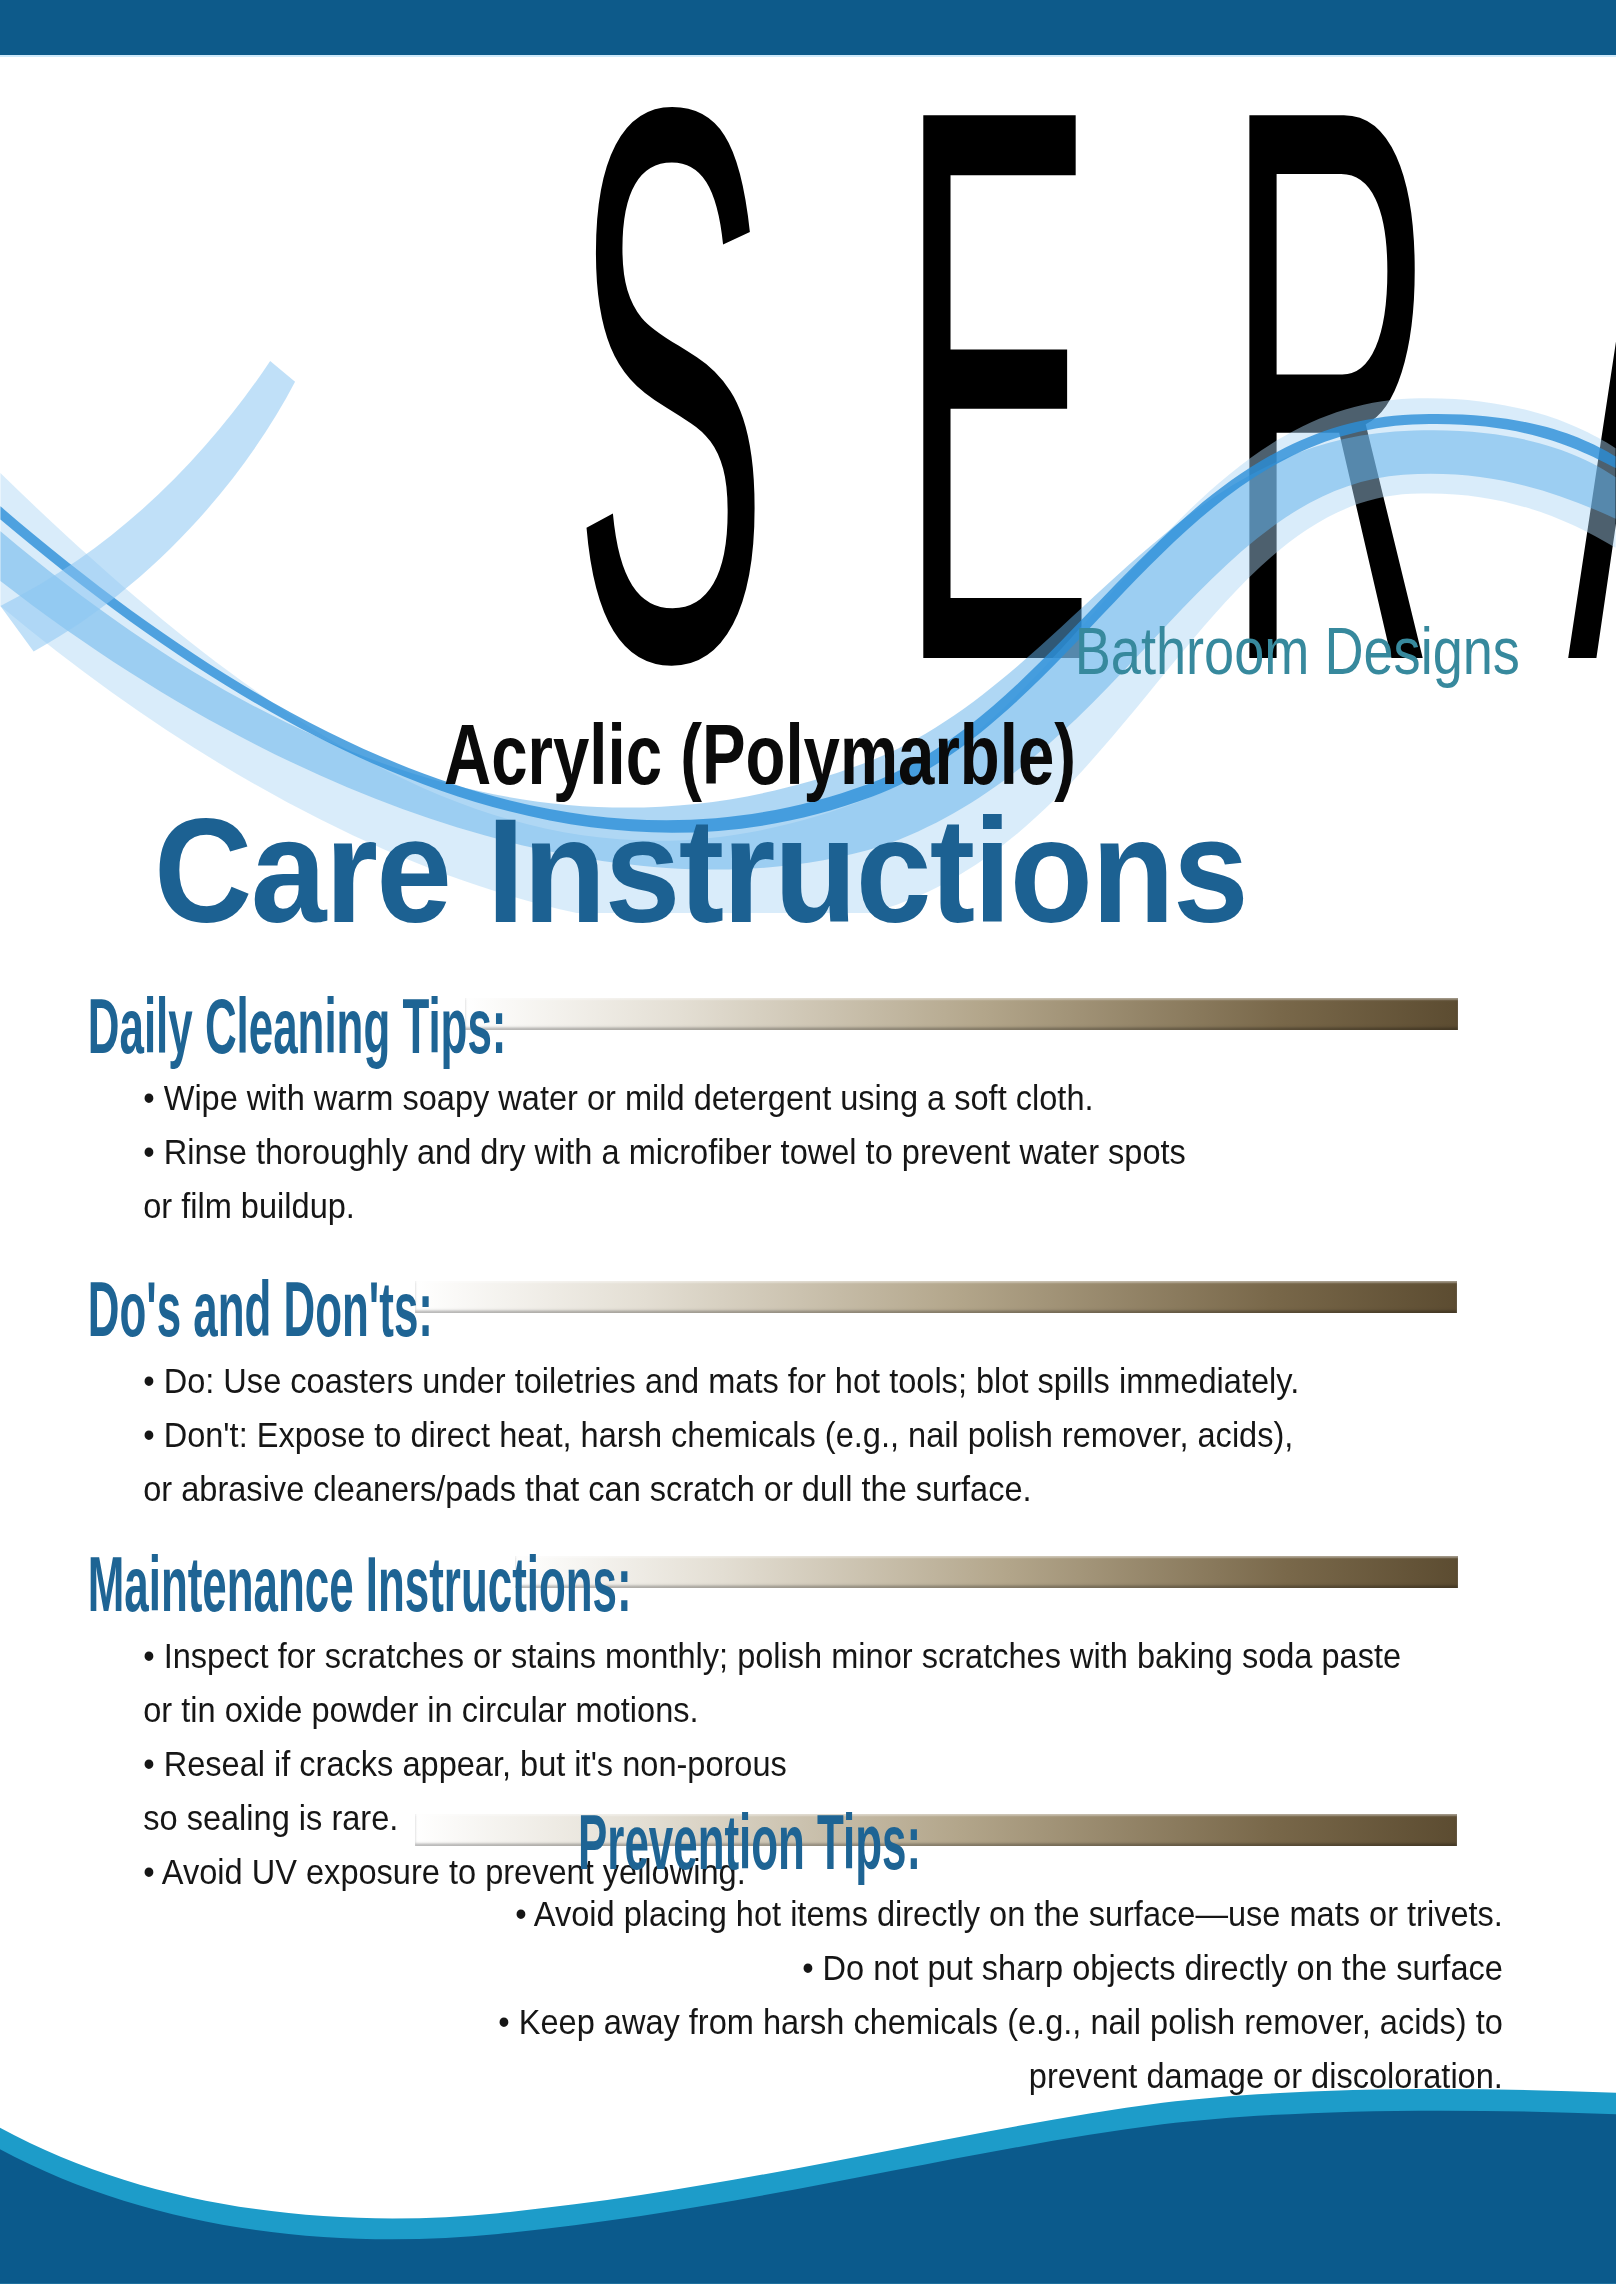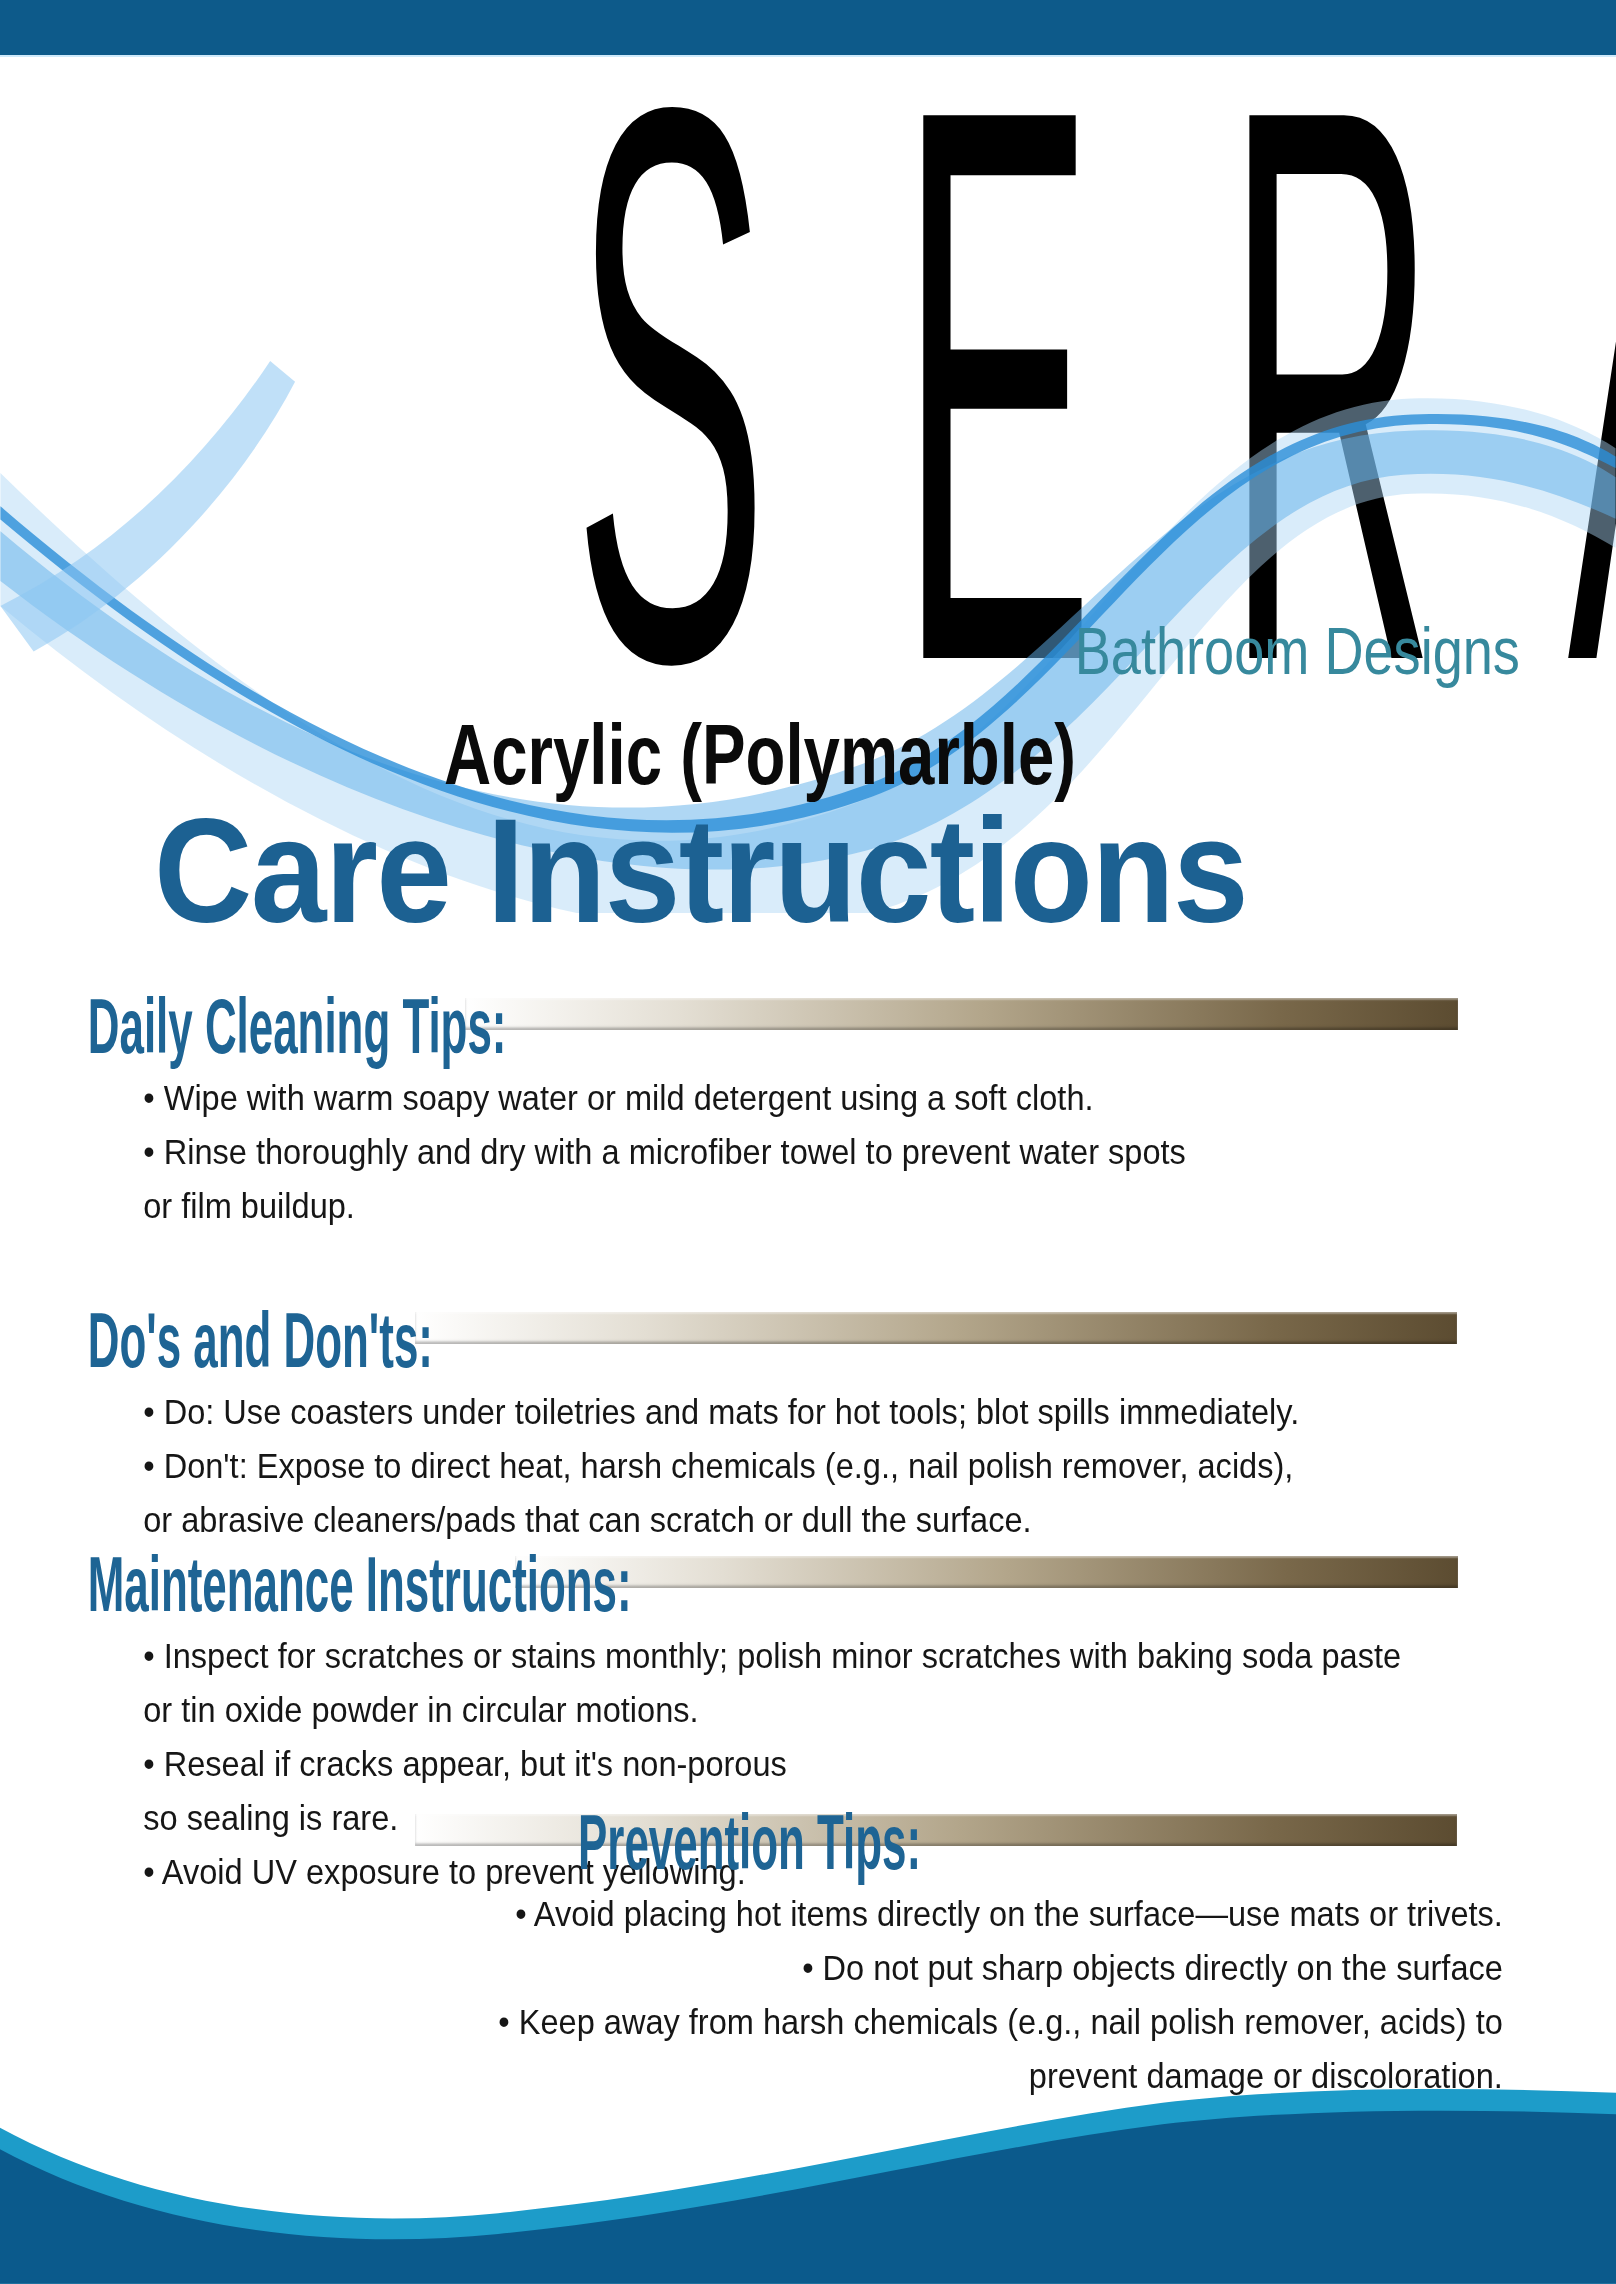--- a/index.html
+++ b/index.html
@@ -74,21 +74,21 @@
   <section class="sec" style="top:985px;">
     <div class="sec-bar" style="left:465px;width:993px;"></div>
     <h2 class="sec-h">Daily Cleaning Tips:</h2>
     <div class="sec-lines">
       <p>• Wipe with warm soapy water or mild detergent using a soft cloth.</p>
       <p>• Rinse thoroughly and dry with a microfiber towel to prevent water spots</p>
       <p>or film buildup.</p>
     </div>
   </section>
 
-  <section class="sec" style="top:1299px;">
+  <section class="sec" style="top:1268px;">
     <div class="sec-bar" style="left:415px;width:1042px;"></div>
     <h2 class="sec-h">Do's and Don'ts:</h2>
     <div class="sec-lines">
       <p>• Do: Use coasters under toiletries and mats for hot tools; blot spills immediately.</p>
       <p>• Don't: Expose to direct heat, harsh chemicals (e.g., nail polish remover, acids),</p>
       <p>or abrasive cleaners/pads that can scratch or dull the surface.</p>
     </div>
   </section>
 
   <section class="sec" style="top:1543px;">

